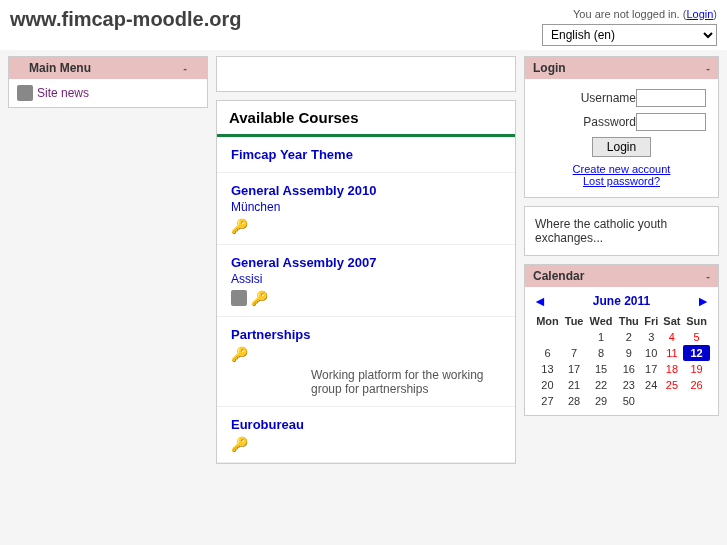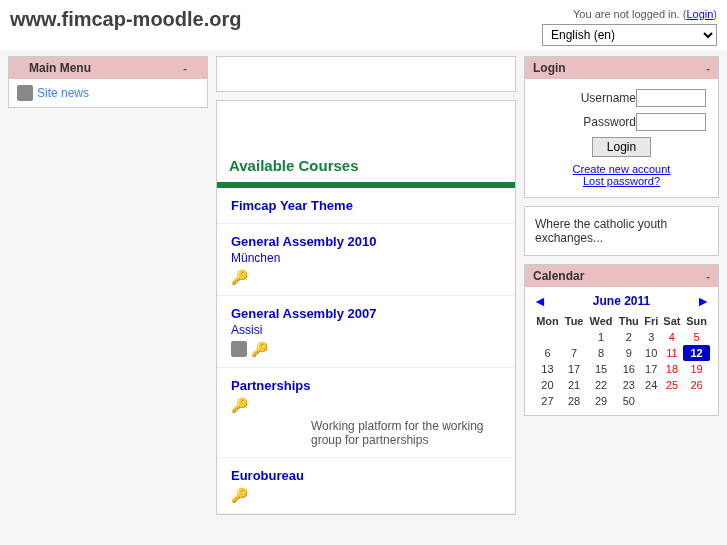--- a/index.html
+++ b/index.html
@@ -13,28 +13,28 @@
     #lang-select { margin-top: 4px; font-size: 12px; width: 175px; border: 1px solid #999; padding: 2px 4px; background: #fff; }
 
     #main-layout { display: flex; padding: 6px 8px; gap: 8px; }
 
     
     #left-col { width: 200px; flex-shrink: 0; }
     #main-menu-box { border: 1px solid #ccc; background: #fff; }
     #main-menu-header { background: #e8c0c0; padding: 4px 20px; font-weight: bold; font-size: 12px; display: flex; justify-content: space-between; align-items: center; }
     #main-menu-header span { font-size: 11px; color: #555; cursor: pointer; }
     #main-menu-body { padding: 6px 8px; }
-    .menu-item { display: flex; align-items: center; gap: 4px; color: #3b82f6; text-decoration: none; font-size: 12px; }
+    .menu-item { display: flex; align-items: center; gap: 4px; color: #701a75; text-decoration: none; font-size: 12px; }
 
     
     #center-col { flex: 1; }
     #search-box { border: 1px solid #ccc; background: #fff; height: 36px; margin-bottom: 8px; }
 
     #courses-box { border: 1px solid #ccc; background: #fff; }
-    #courses-title { padding: 8px 12px; font-size: 15px; font-weight: bold; color: #15803d; border-bottom: 6px solid #15803d; margin-top: 48px; }
+    #courses-title { padding: 8px 12px; font-size: 15px; font-weight: bold; color: #000000; border-bottom: 3px solid #15803d; }
     .course-item { padding: 10px 14px; border-bottom: 1px solid #eee; }
     .course-link { color: #00c; text-decoration: none; font-size: 13px; font-weight: bold; }
     .course-subtitle { color: #00c; font-size: 12px; margin-top: 2px; }
     .course-icons { margin-top: 4px; display: flex; align-items: center; gap: 4px; }
     .key-icon { font-size: 14px; color: #888; }
     .person-icon { width: 16px; height: 16px; background: #888; border-radius: 2px; display: inline-block; }
     .course-desc { color: #555; font-size: 12px; margin-top: 6px; margin-left: 80px; }
 
     
     #right-col { width: 195px; flex-shrink: 0; }

